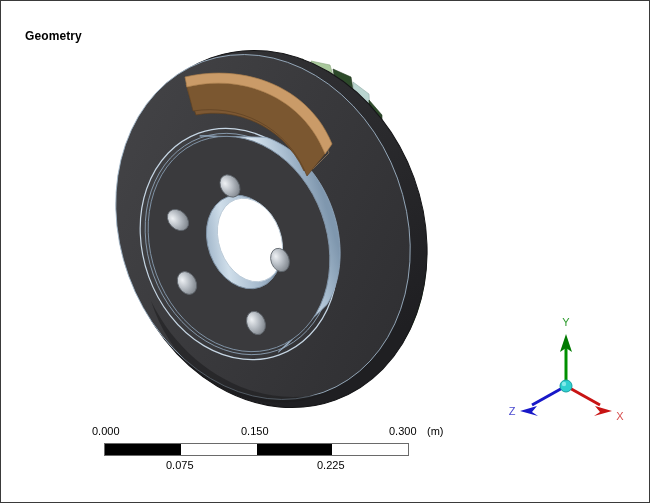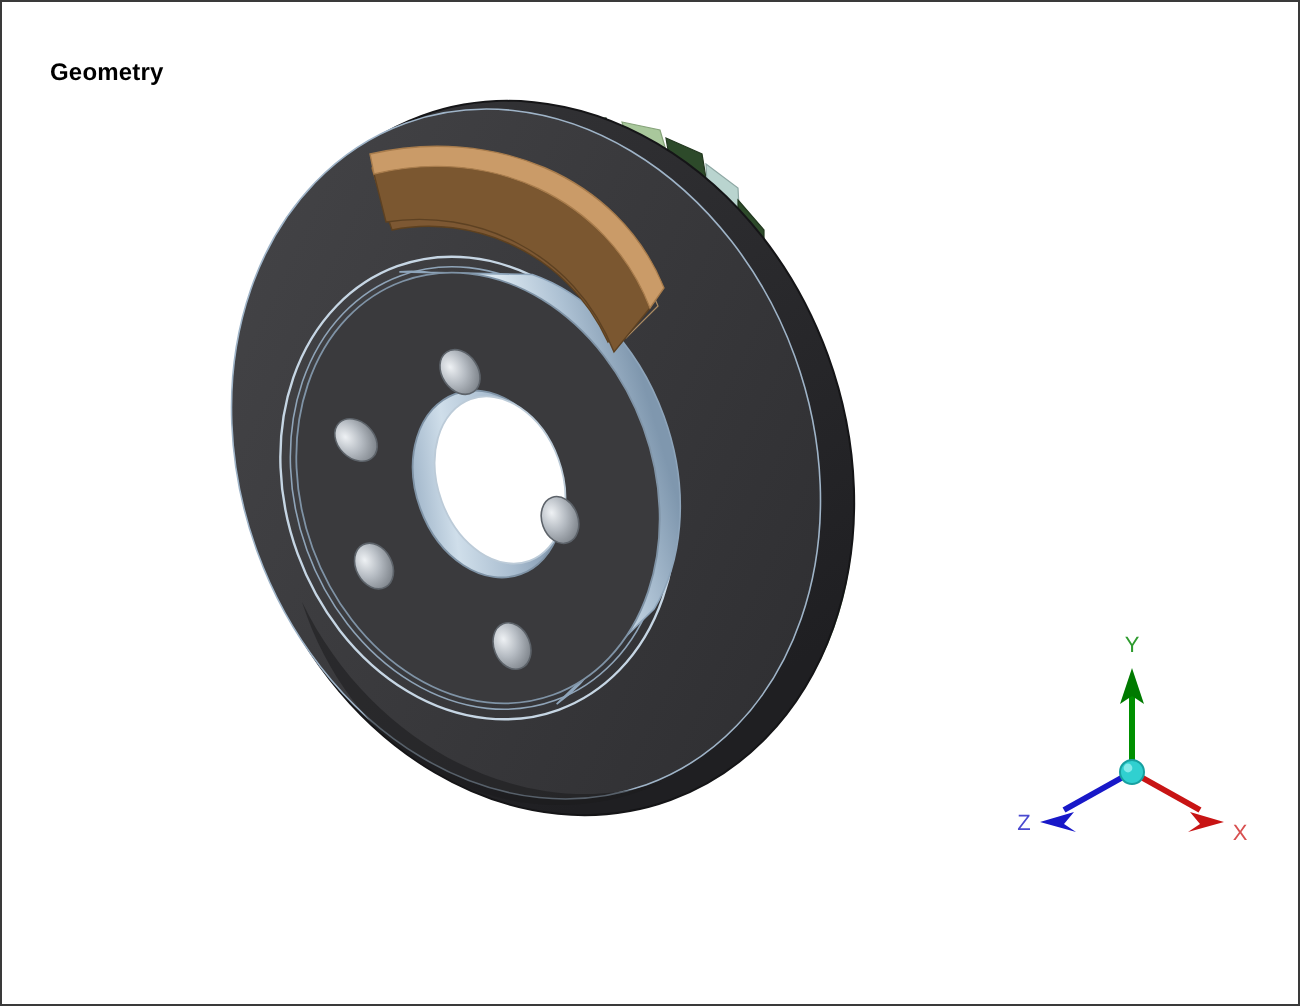--- a/index.html
+++ b/index.html
@@ -296,14 +296,30 @@
     <g>
       <line x1="70" y1="80" x2="36" y2="99" stroke="#1818c8" stroke-width="3"></line>
       <polygon points="24,105 41,100 36,106 42,110" fill="#1818c8"></polygon>
       <text x="16" y="109" class="triad-label" fill="#4a4ad0" text-anchor="middle">Z</text>
     </g>
 
     <circle cx="70" cy="80" r="6" fill="#30d0d0" stroke="#17a0a0" stroke-width="1"></circle>
     <circle cx="68" cy="78" r="2.2" fill="#9af0f0" opacity="0.8"></circle>
   </svg>
 
+  <div id="scalebar">
+    <div class="sb-label sb-top" style="left:3px;">0.000</div>
+    <div class="sb-label sb-top" style="left:152px;">0.150</div>
+    <div class="sb-label sb-top" style="left:300px;">0.300</div>
+    <div class="sb-label sb-top" style="left:338px;">(m)</div>
+
+    <div id="sb-bar">
+      <div class="sb-seg sb-dark"></div>
+      <div class="sb-seg sb-light"></div>
+      <div class="sb-seg sb-dark"></div>
+      <div class="sb-seg sb-light"></div>
+    </div>
+
+    <div class="sb-label sb-bot" style="left:77px;">0.075</div>
+    <div class="sb-label sb-bot" style="left:228px;">0.225</div>
+  </div>
 
 </div>
 
 </body></html>

